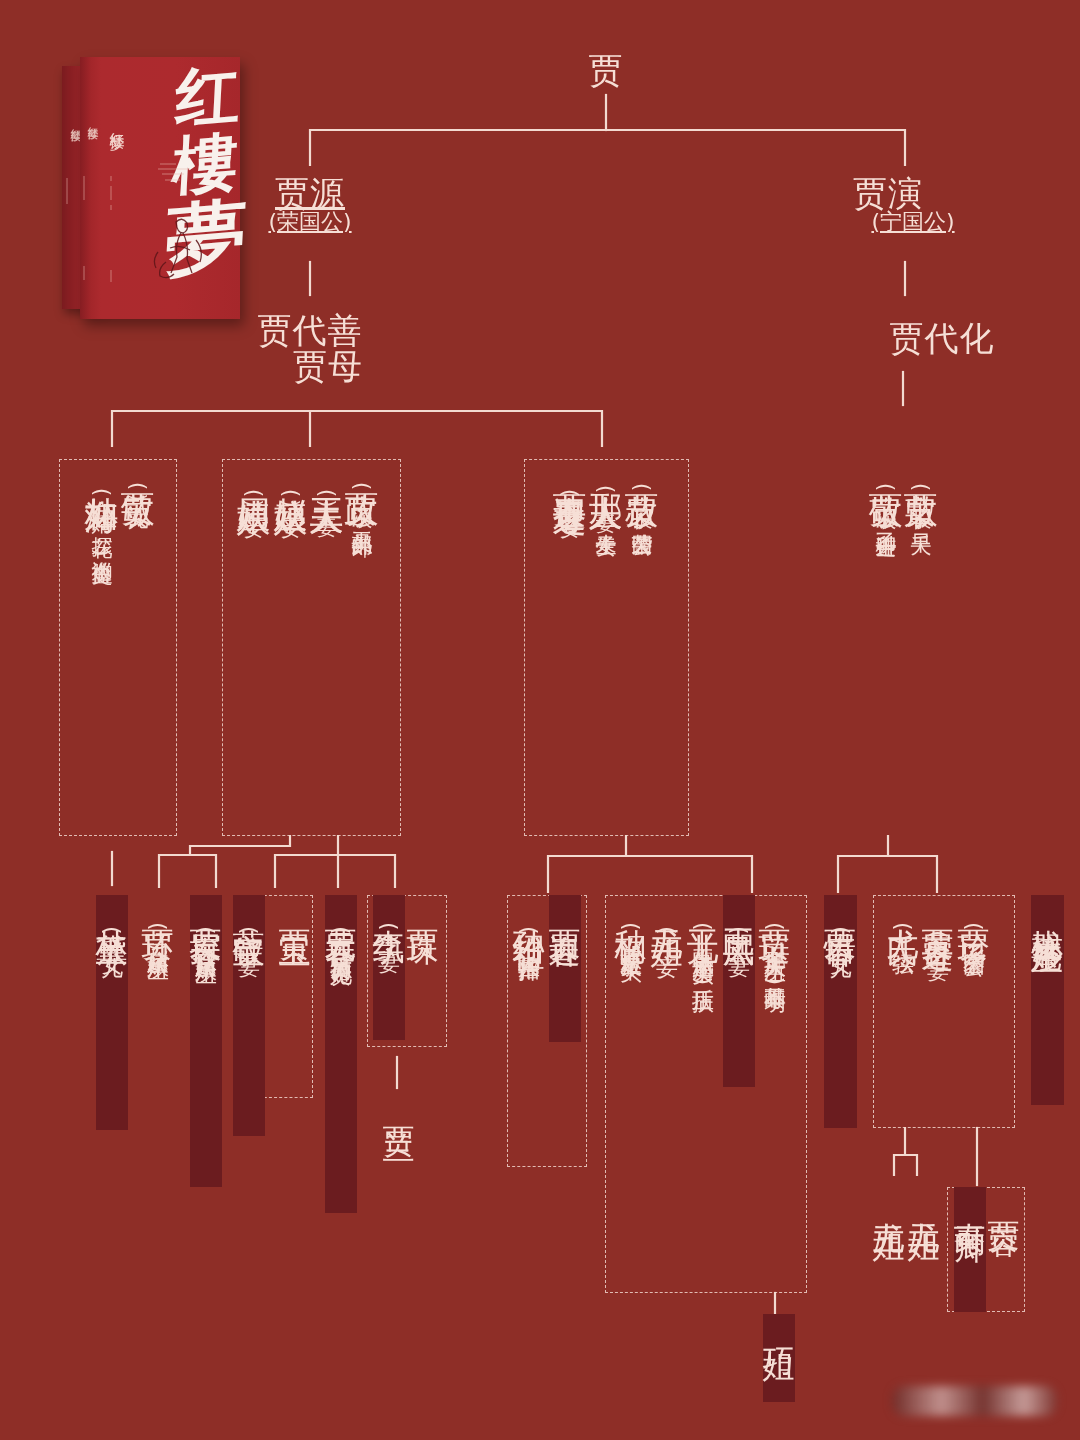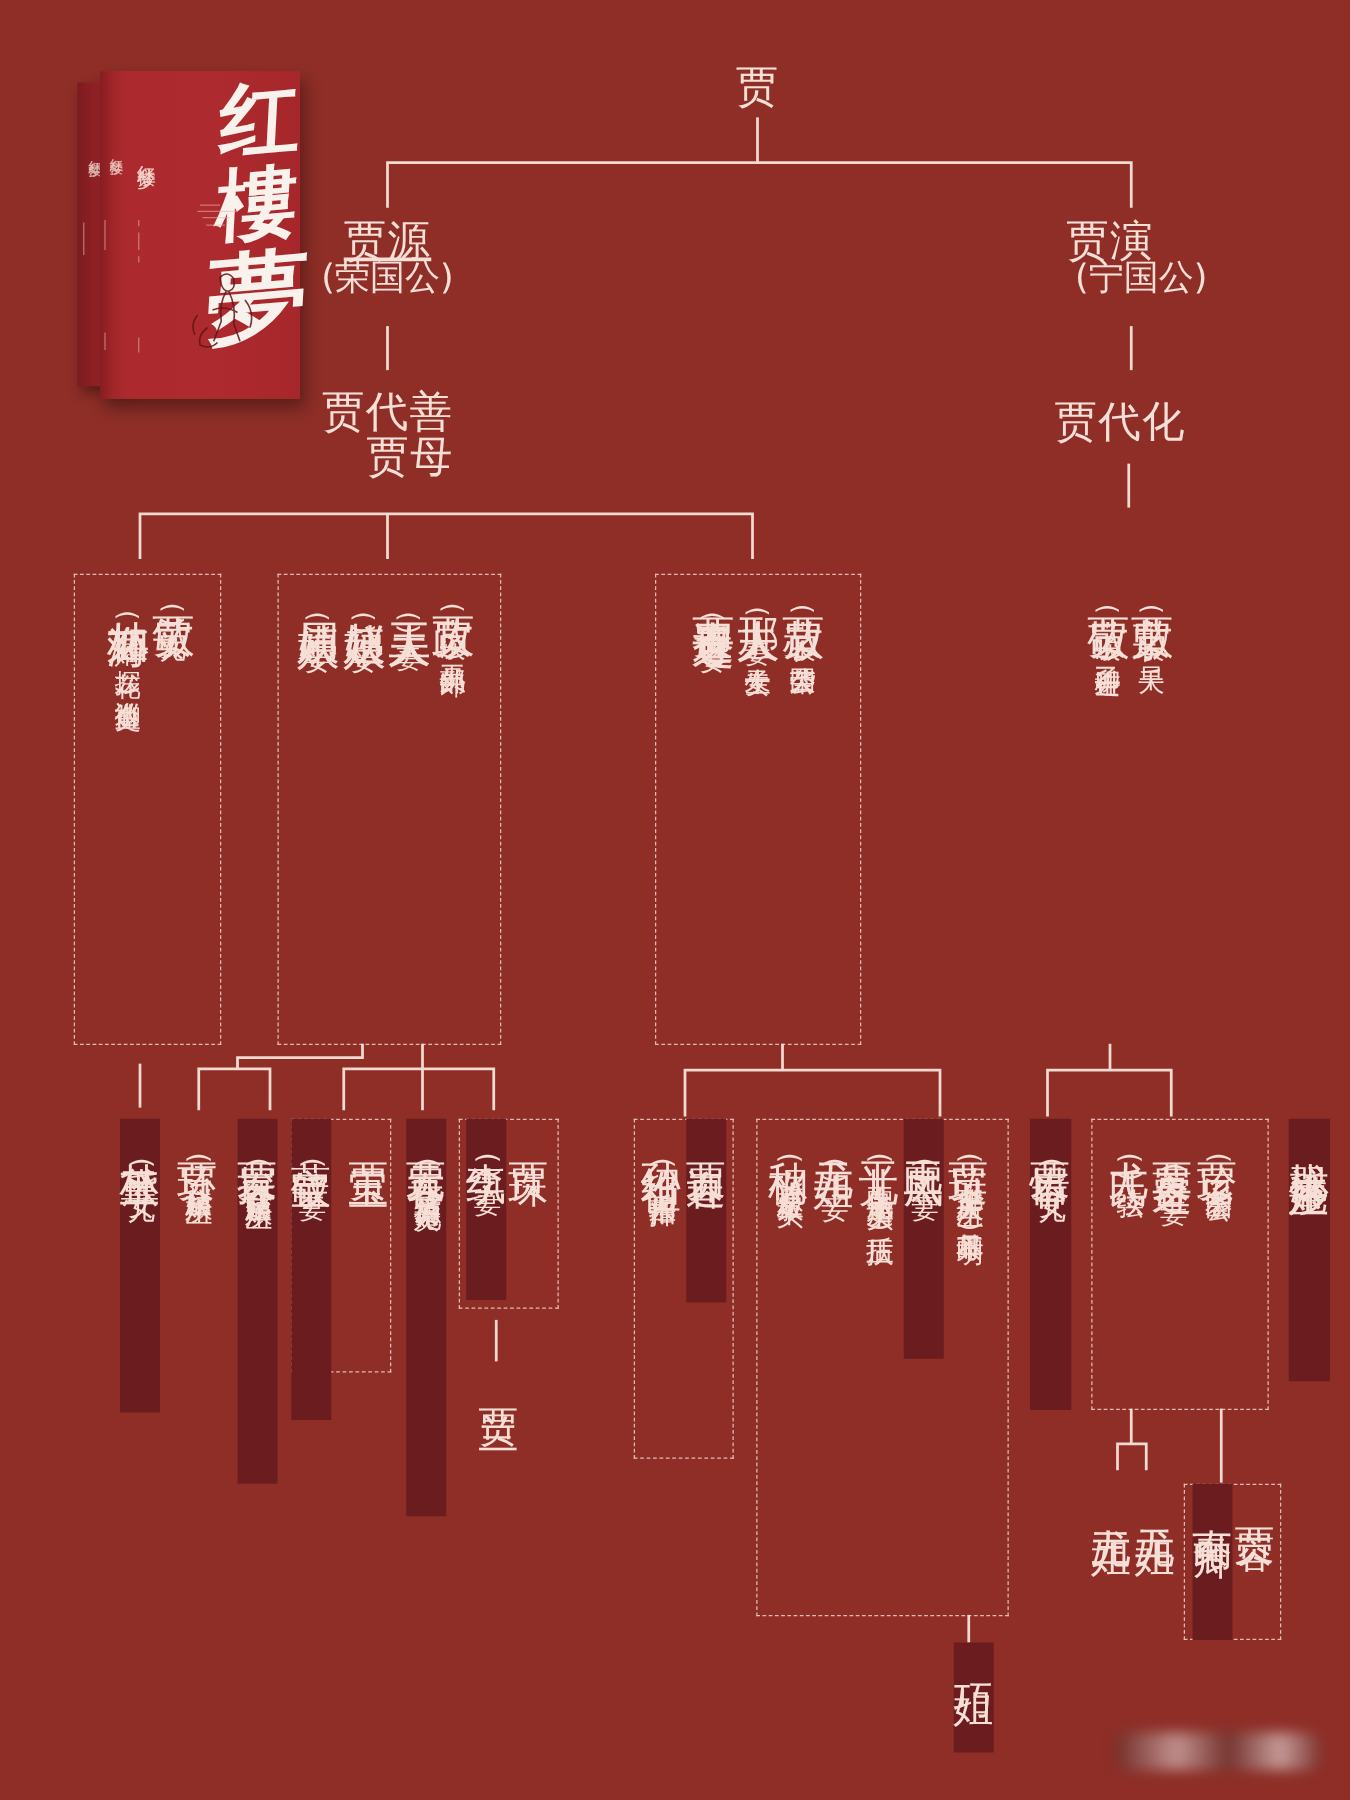--- a/index.html
+++ b/index.html
@@ -15,21 +15,21 @@
     background:var(--c-background);color:var(--c-text);
     font-family:"DejaVu Sans",sans-serif;
   }
   
   .lines{position:absolute;left:0;top:0;width:1080px;height:1440px;pointer-events:none;}
   .lines path{stroke:var(--c-line);stroke-width:2.2;fill:none;stroke-linecap:square;}
 
   
   .htxt{position:absolute;transform:translateX(-50%);white-space:nowrap;
         font-size:34px;line-height:36px;letter-spacing:1px;}
-  .htxt.note{font-size:28px;line-height:26px;letter-spacing:0;}
+  .htxt.note{font-size:22px;line-height:26px;letter-spacing:0;text-decoration:underline;}
 
   
   .box{position:absolute;box-sizing:border-box;border:1.5px dashed rgba(246,223,214,.8);}
 
   
   .col{position:absolute;display:flex;flex-direction:column;align-items:center;box-sizing:border-box;}
   .col .n,.col .t{writing-mode:vertical-rl;white-space:nowrap;}
   .col.mid{width:36px;}
   .col.mid .n{font-size:34px;line-height:36px;letter-spacing:2px;}
   .col.mid .t{font-size:21px;line-height:24px;letter-spacing:1px;margin-top:12px;}
@@ -105,21 +105,21 @@
 
 <div class="htxt" style="left:606px;top:52px;">贾</div>
 
 <div class="htxt" style="left:310px;top:175px;text-decoration:underline;">贾源</div>
 <div class="htxt note" style="left:310px;top:209px;">(荣国公)</div>
 <div class="htxt" style="left:888px;top:175px;">贾演</div>
 <div class="htxt note" style="left:913px;top:209px;">(宁国公)</div>
 
 <div class="htxt" style="left:310px;top:312px;text-align:right;">贾代善</div>
 <div class="htxt" style="left:328px;top:348px;">贾母</div>
-<div class="htxt" style="left:896px;top:320px;">贾代化</div>
+<div class="htxt" style="left:942px;top:320px;">贾代化</div>
 
 <div class="box" style="left:59px;top:459px;width:118px;height:377px;"></div>
 <div class="col mid" style="left:120px;top:466px;">
   <span class="n">贾敏</span>
   <span class="t">(女儿)</span>
 </div>
 <div class="col mid" style="left:84px;top:470px;">
   <span class="n">林如海</span>
   <span class="t">(婿，探花，巡盐御史)</span>
 </div>

